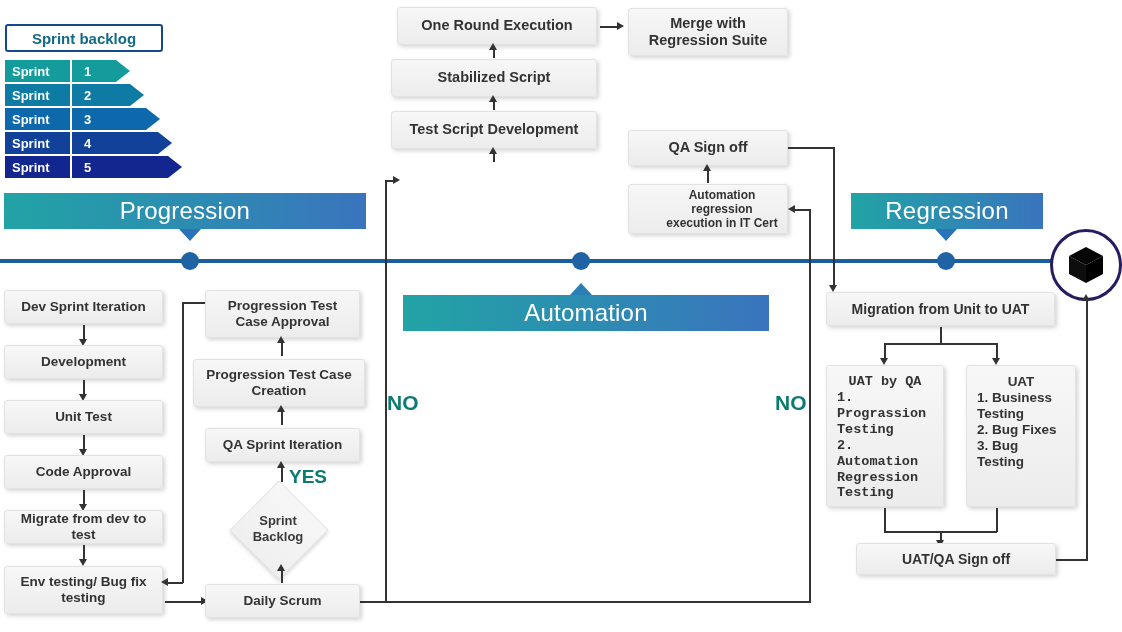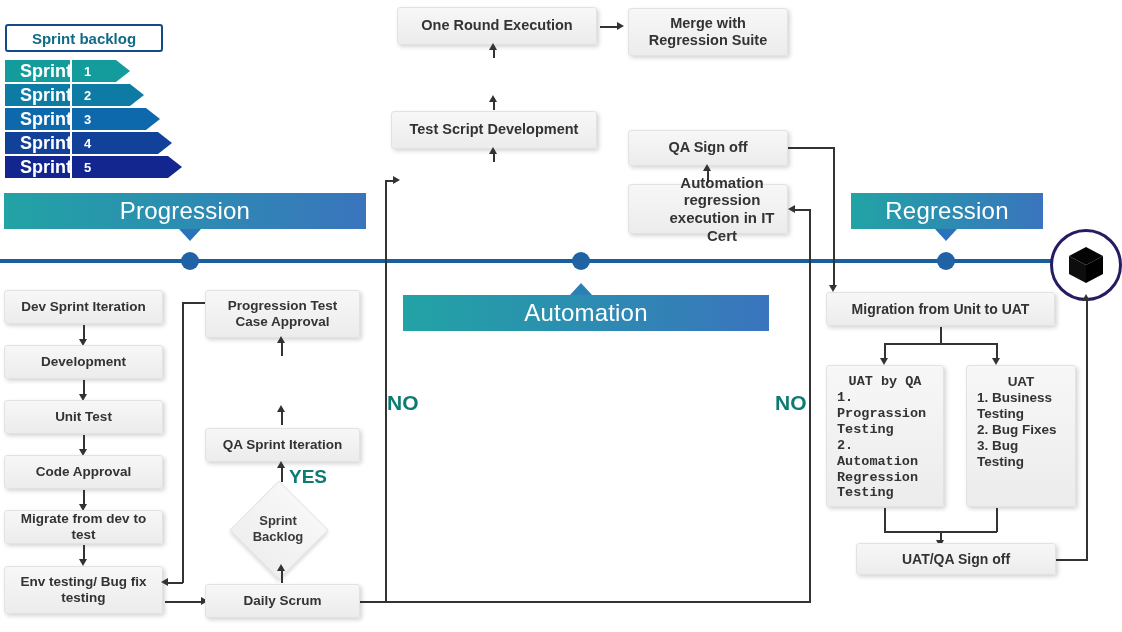--- a/index.html
+++ b/index.html
@@ -104,23 +104,23 @@
     background:#ffffff;
     color:#126b86;
     font-weight:bold;
     font-size:15px;
     display:flex;align-items:center;justify-content:center;
   }
   .sb-label{
     position:absolute;
     color:#ffffff;
     font-weight:bold;
-    font-size:18px;
+    font-size:13px;
     display:flex;align-items:center;
-    padding-left:15px;
+    padding-left:7px;
   }
   .sb-arrow{
     position:absolute;
     color:#ffffff;
     font-weight:bold;
     font-size:13px;
     display:flex;align-items:center;
     padding-left:12px;
   }
 
@@ -218,27 +218,28 @@
       <polygon points="19,2 36,11 19,20 2,11" fill="#050505"></polygon>
       <polygon points="2,11 19,20 19,38 2,29" fill="#0d0d0d"></polygon>
       <polygon points="36,11 19,20 19,38 36,29" fill="#000000"></polygon>
     </svg>
   </div>
 
   <div class="box" style="left:397px;top:7px;width:200px;height:38px;font-size:14.5px;">One Round Execution</div>
 
   <div class="box" style="left:628px;top:8px;width:160px;height:48px;font-size:14.5px;">Merge with Regression Suite</div>
 
+  <div class="box" style="left:391px;top:59px;width:206px;height:38px;font-size:14.5px;">Stabilized Script</div>
 
   <div class="box" style="left:391px;top:111px;width:206px;height:38px;font-size:14.5px;">Test Script Development</div>
 
 
   <div class="box" style="left:628px;top:130px;width:160px;height:36px;font-size:14.5px;">QA Sign off</div>
 
-  <div class="box" style="left:628px;top:184px;width:160px;height:50px;font-size:15px;padding-left:34px;">Automation regression execution in IT Cert</div>
+  <div class="box" style="left:628px;top:184px;width:160px;height:50px;font-size:12px;padding-left:34px;">Automation regression execution in IT Cert</div>
 
   <div class="ln lnv" style="left:493px;top:46px;height:12px;"></div>
   <div class="arrow ar-up" style="left:489px;top:43px;"></div>
 
   <div class="ln lnv" style="left:493px;top:98px;height:12px;"></div>
   <div class="arrow ar-up" style="left:489px;top:95px;"></div>
 
   <div class="ln lnv" style="left:493px;top:150px;height:12px;"></div>
   <div class="arrow ar-up" style="left:489px;top:147px;"></div>
 
@@ -291,20 +292,21 @@
   <div class="ln lnh" style="left:167px;top:582px;width:16px;"></div>
   <div class="arrow ar-left" style="left:161px;top:578px;"></div>
 
   <div class="ln lnh" style="left:165px;top:601px;width:38px;"></div>
   <div class="arrow ar-right" style="left:201px;top:597px;"></div>
 
   <div class="box" style="left:205px;top:290px;width:155px;height:48px;font-size:13.5px;">Progression Test Case Approval</div>
   <div class="ln lnv" style="left:281px;top:339px;height:17px;"></div>
   <div class="arrow ar-up" style="left:277px;top:336px;"></div>
 
+  <div class="box" style="left:193px;top:359px;width:172px;height:48px;font-size:13.5px;">Progression Test Case Creation</div>
   <div class="ln lnv" style="left:281px;top:408px;height:17px;"></div>
   <div class="arrow ar-up" style="left:277px;top:405px;"></div>
 
   <div class="box" style="left:205px;top:428px;width:155px;height:34px;font-size:13.5px;">QA Sprint Iteration</div>
   <div class="ln lnv" style="left:281px;top:464px;height:18px;"></div>
   <div class="arrow ar-up" style="left:277px;top:461px;"></div>
 
   <div class="flag yes" style="left:289px;top:466px;">YES</div>
 
   <div class="diamond" style="left:244px;top:495px;width:68px;height:68px;"></div>

